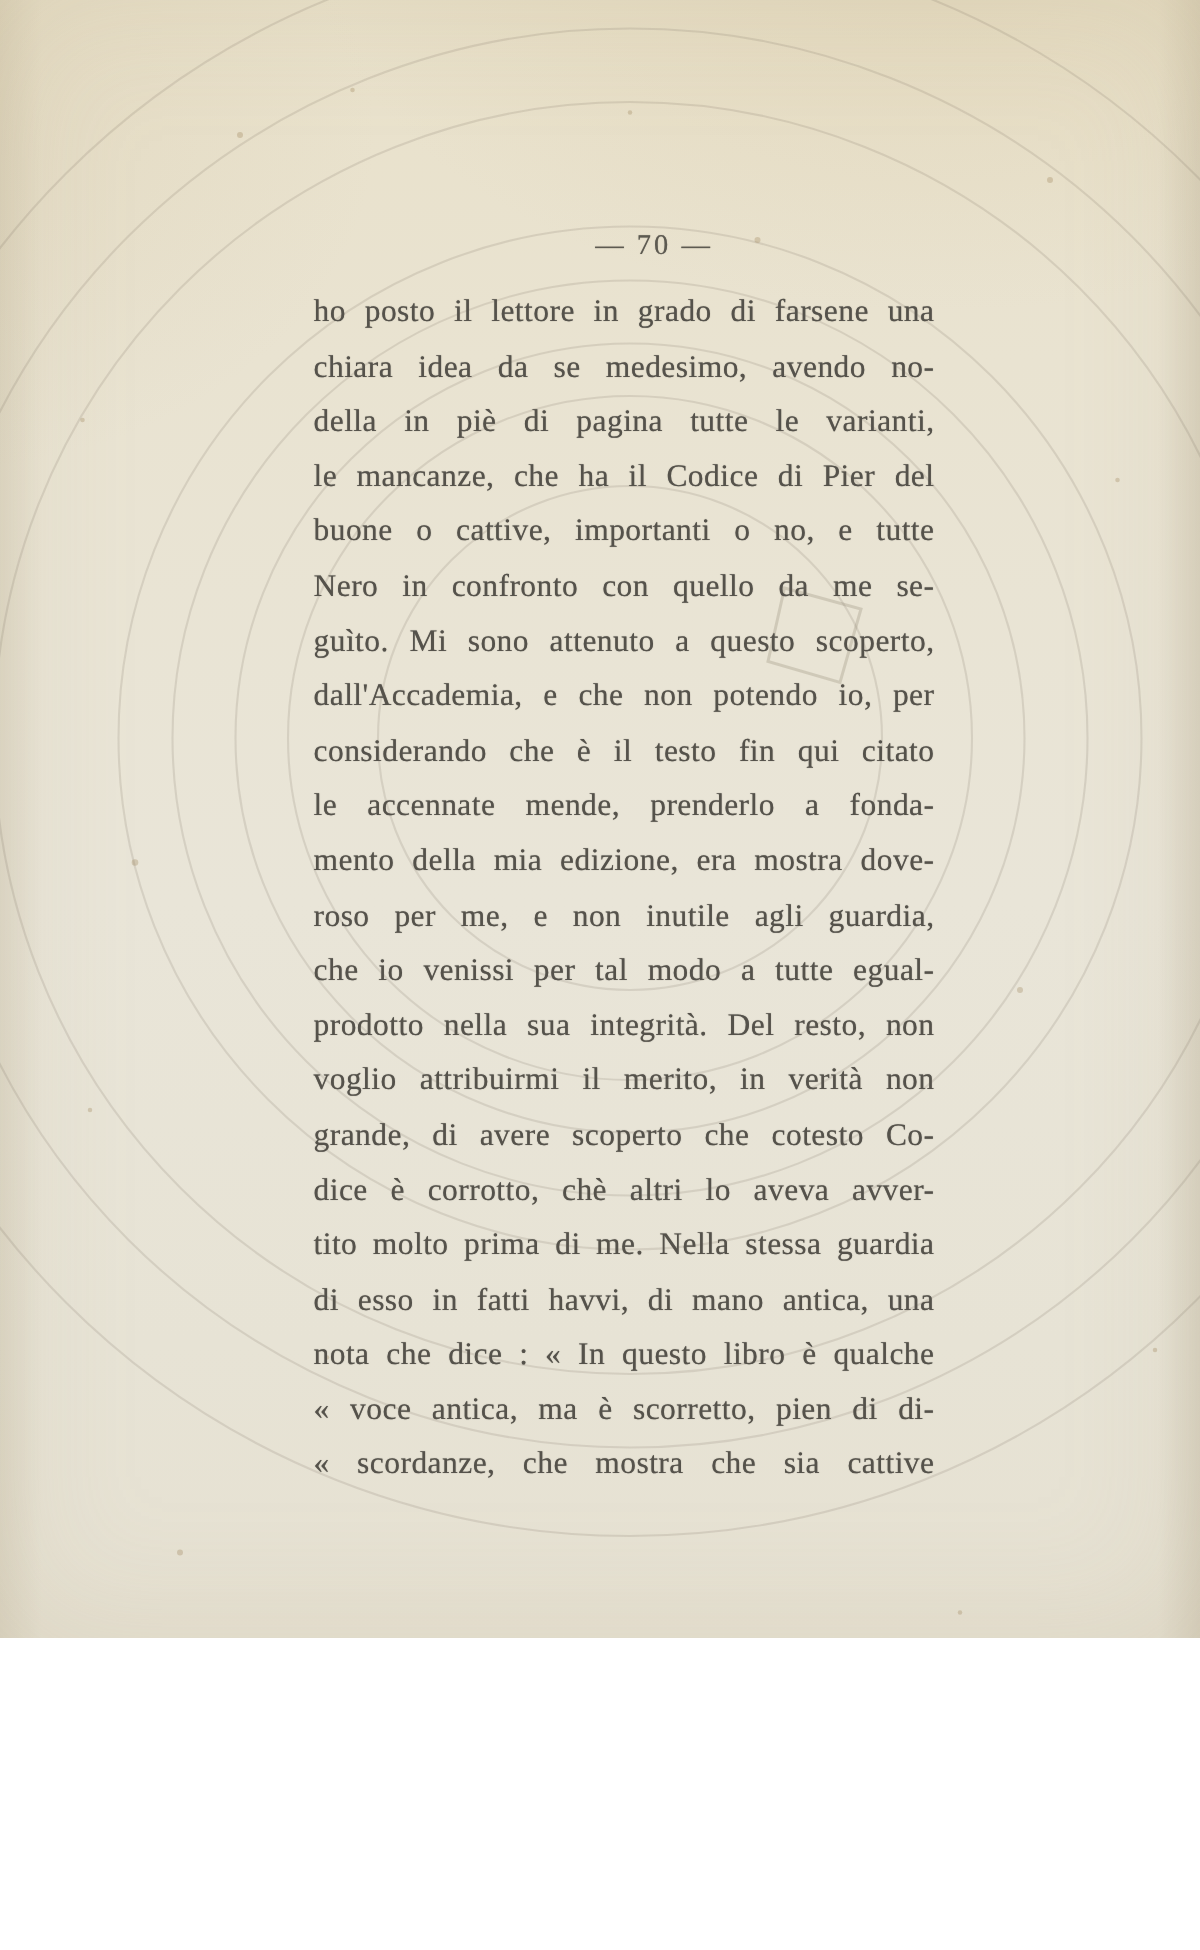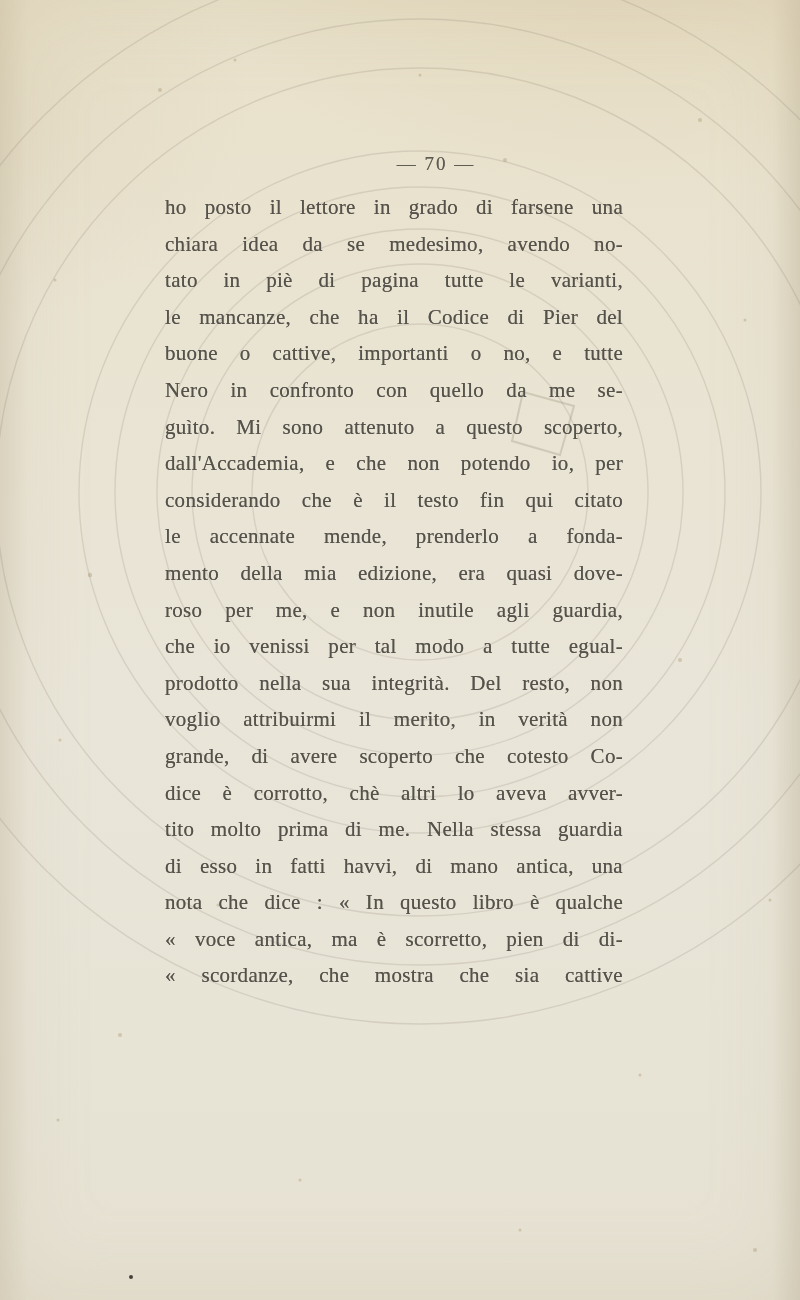--- a/index.html
+++ b/index.html
@@ -3,21 +3,21 @@
 <meta charset="utf-8">
 <style>
   html, body {
     margin: 0;
     padding: 0;
     background: #ffffff;
   }
   .scan {
     position: relative;
     width: 800px;
-    height: 1300px;
+    height: 1092px;
     overflow: hidden;
     font-family: "Liberation Serif", serif;
     background:
       radial-gradient(ellipse 700px 420px at 78% -4%, rgba(213,196,158,0.30), rgba(213,196,158,0) 60%),
       radial-gradient(ellipse 500px 380px at -6% 8%, rgba(205,190,158,0.22), rgba(205,190,158,0) 60%),
       linear-gradient(90deg, rgba(178,165,136,0.20) 0%, rgba(178,165,136,0) 3.5%, rgba(178,165,136,0) 96.5%, rgba(168,155,128,0.24) 100%),
       linear-gradient(180deg, #e9e1ca 0%, #e9e3d1 22%, #e9e5d8 55%, #e7e3d5 82%, #e6e1d2 100%);
     box-shadow: inset 0 0 90px rgba(188,174,140,0.22);
   }
   .watermark {
@@ -47,20 +47,21 @@
     font-size: 21px;
     line-height: 36.6px;
     color: #55524b;
     letter-spacing: 0.3px;
     word-spacing: 1.5px;
     text-shadow: 0 0 0.6px rgba(85,82,75,0.72);
   }
   .text-line {
     text-align: justify;
     text-align-last: justify;
+    margin-left: 44px;
   }
 </style>
 </head>
 <body>
 
 <div class="scan">
 
   <svg class="watermark" viewBox="0 0 800 1300" xmlns="http://www.w3.org/2000/svg" aria-hidden="true">
 
     <g fill="none" stroke="rgba(109,102,90,0.16)" stroke-width="1.4">
@@ -100,29 +101,29 @@
     </g>
 
     <circle cx="131" cy="1277" r="2" fill="#45413a"></circle>
   </svg>
 
   <div class="page-number">— 70 —</div>
 
   <div class="text-block" id="text-block">
       <div class="text-line">ho posto il lettore in grado di farsene una</div>
       <div class="text-line">chiara idea da se medesimo, avendo no-</div>
-      <div class="text-line">tato in piè di pagina tutte le varianti,</div>
+      <div class="text-line">della in piè di pagina tutte le varianti,</div>
       <div class="text-line">le mancanze, che ha il Codice di Pier del</div>
       <div class="text-line">buone o cattive, importanti o no, e tutte</div>
       <div class="text-line">Nero in confronto con quello da me se-</div>
       <div class="text-line">guìto. Mi sono attenuto a questo scoperto,</div>
       <div class="text-line">dall'Accademia, e che non potendo io, per</div>
       <div class="text-line">considerando che è il testo fin qui citato</div>
       <div class="text-line">le accennate mende, prenderlo a fonda-</div>
-      <div class="text-line">mento della mia edizione, era quasi dove-</div>
+      <div class="text-line">mento della mia edizione, era mostra dove-</div>
       <div class="text-line">roso per me, e non inutile agli guardia,</div>
       <div class="text-line">che io venissi per tal modo a tutte egual-</div>
       <div class="text-line">prodotto nella sua integrità. Del resto, non</div>
       <div class="text-line">voglio attribuirmi il merito, in verità non</div>
       <div class="text-line">grande, di avere scoperto che cotesto Co-</div>
       <div class="text-line">dice è corrotto, chè altri lo aveva avver-</div>
       <div class="text-line">tito molto prima di me. Nella stessa guardia</div>
       <div class="text-line">di esso in fatti havvi, di mano antica, una</div>
       <div class="text-line">nota che dice : « In questo libro è qualche</div>
       <div class="text-line">« voce antica, ma è scorretto, pien di di-</div>

